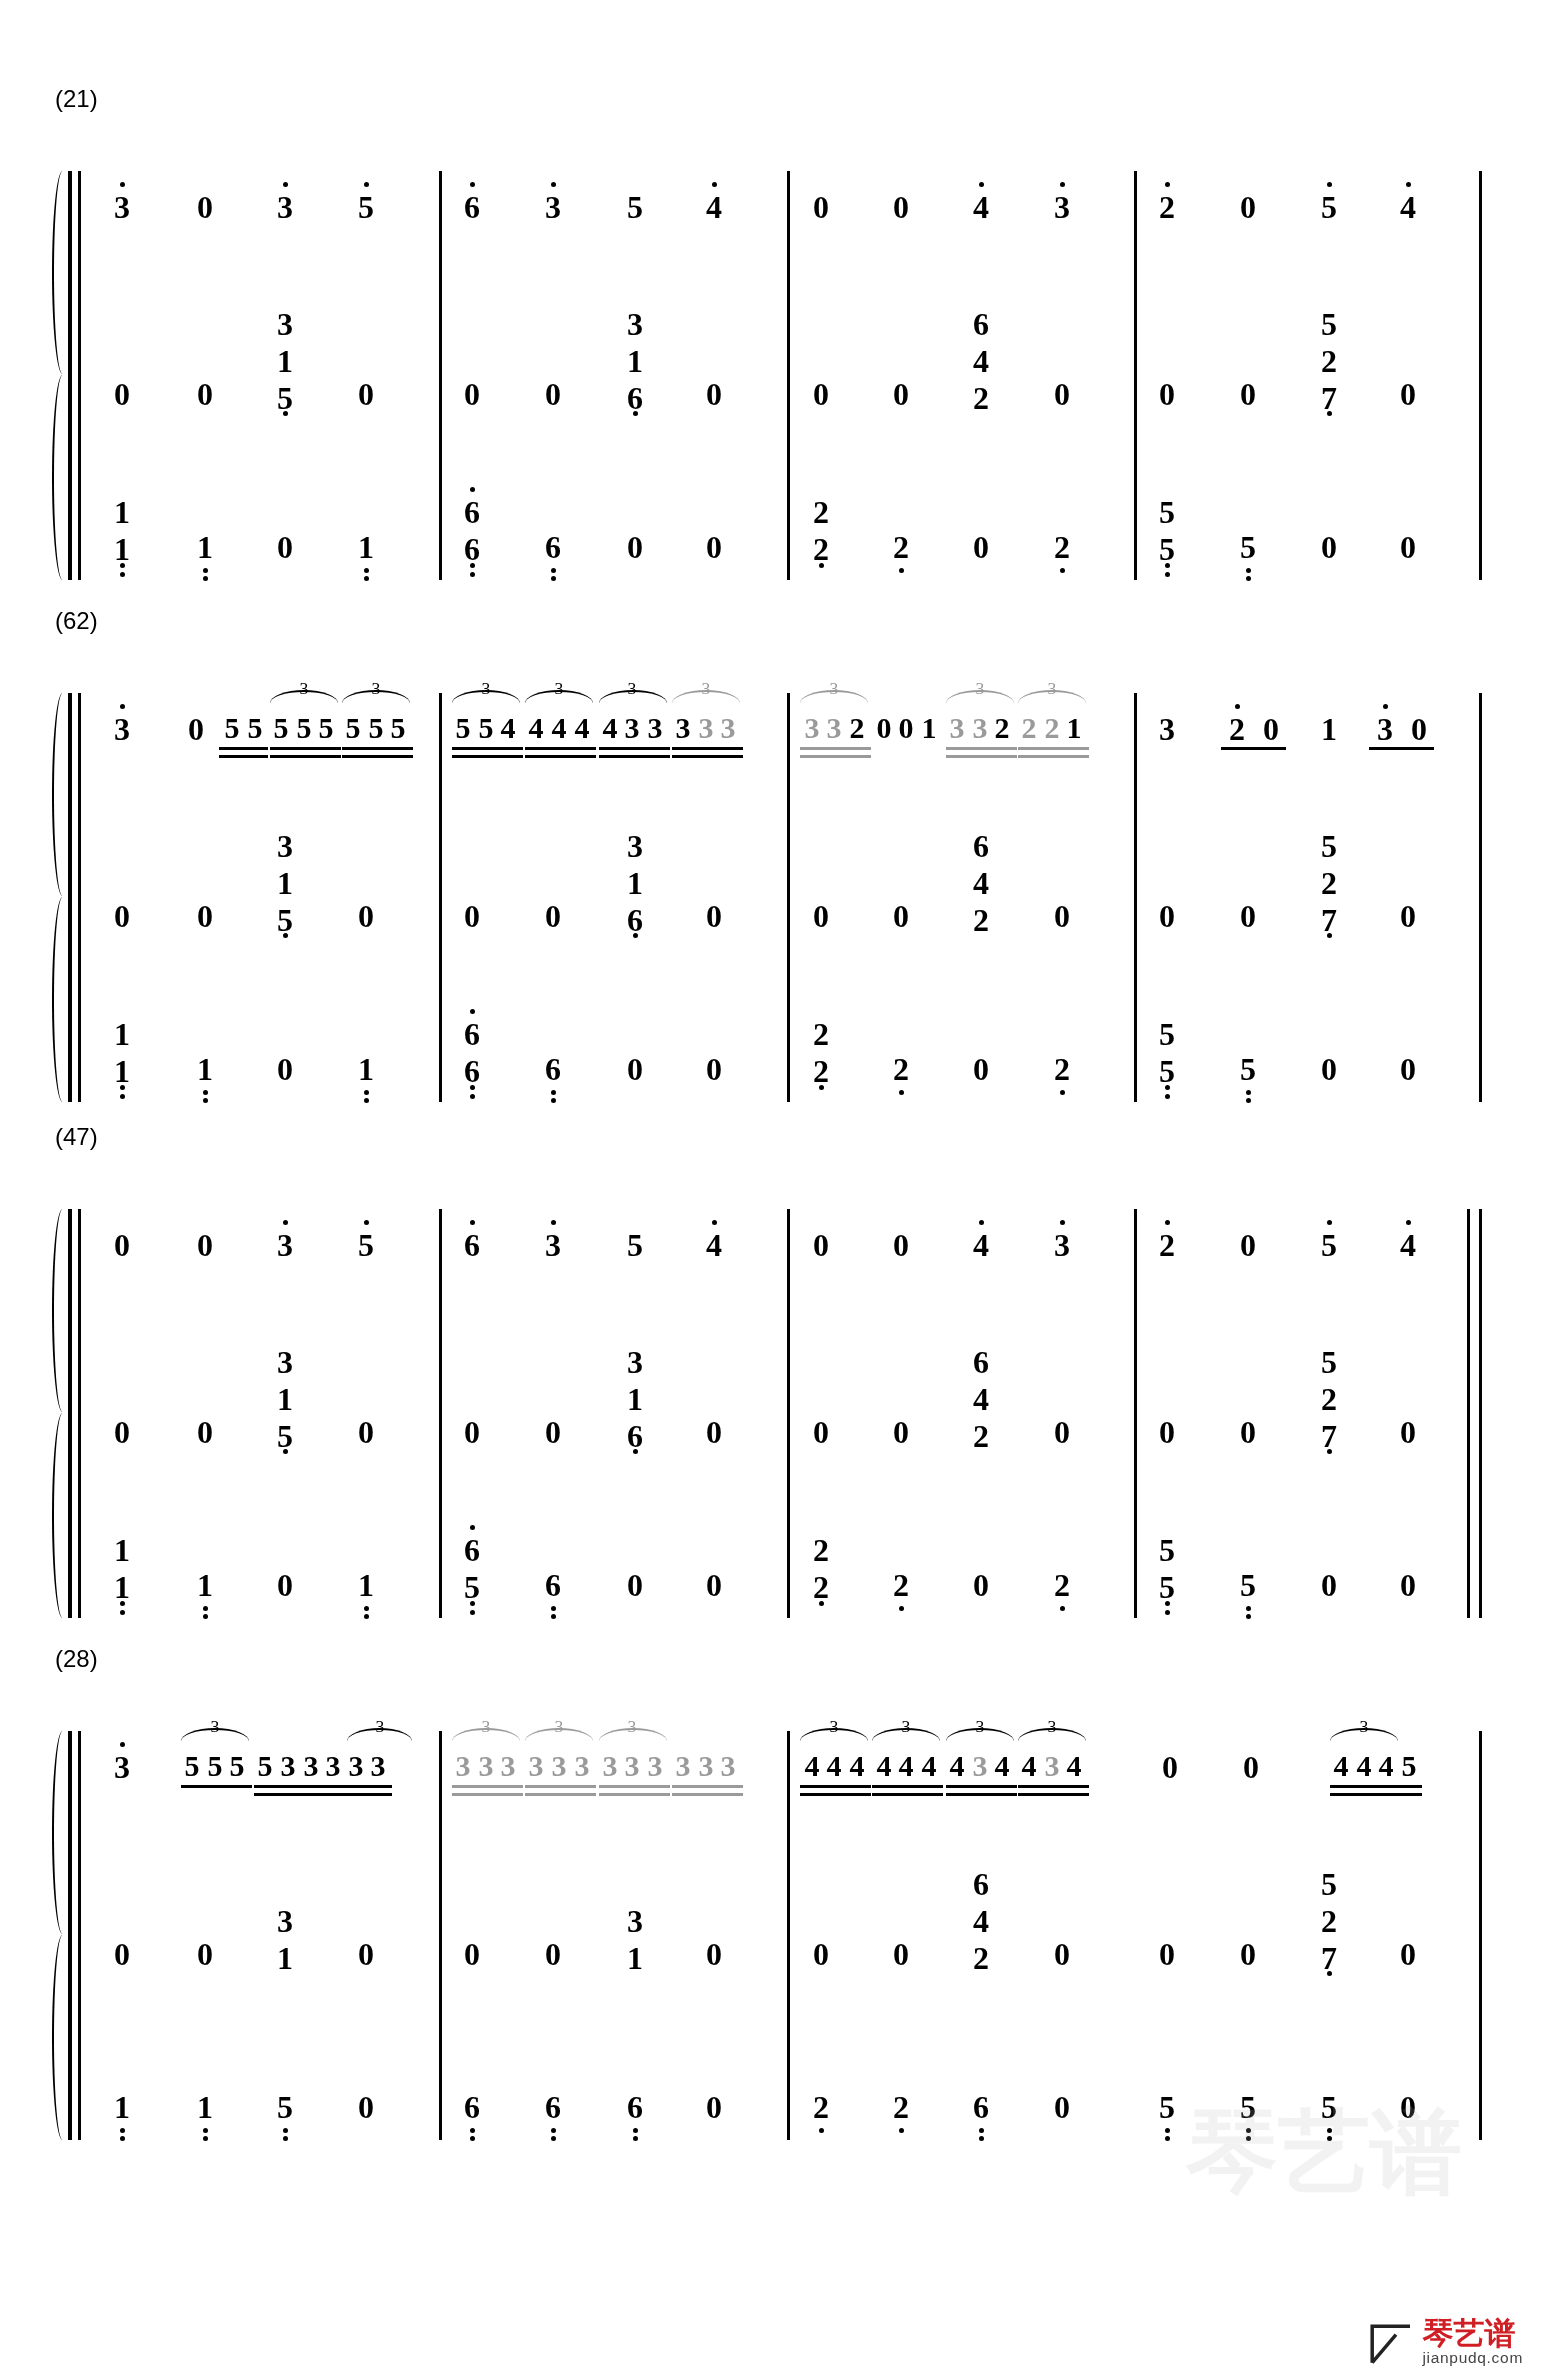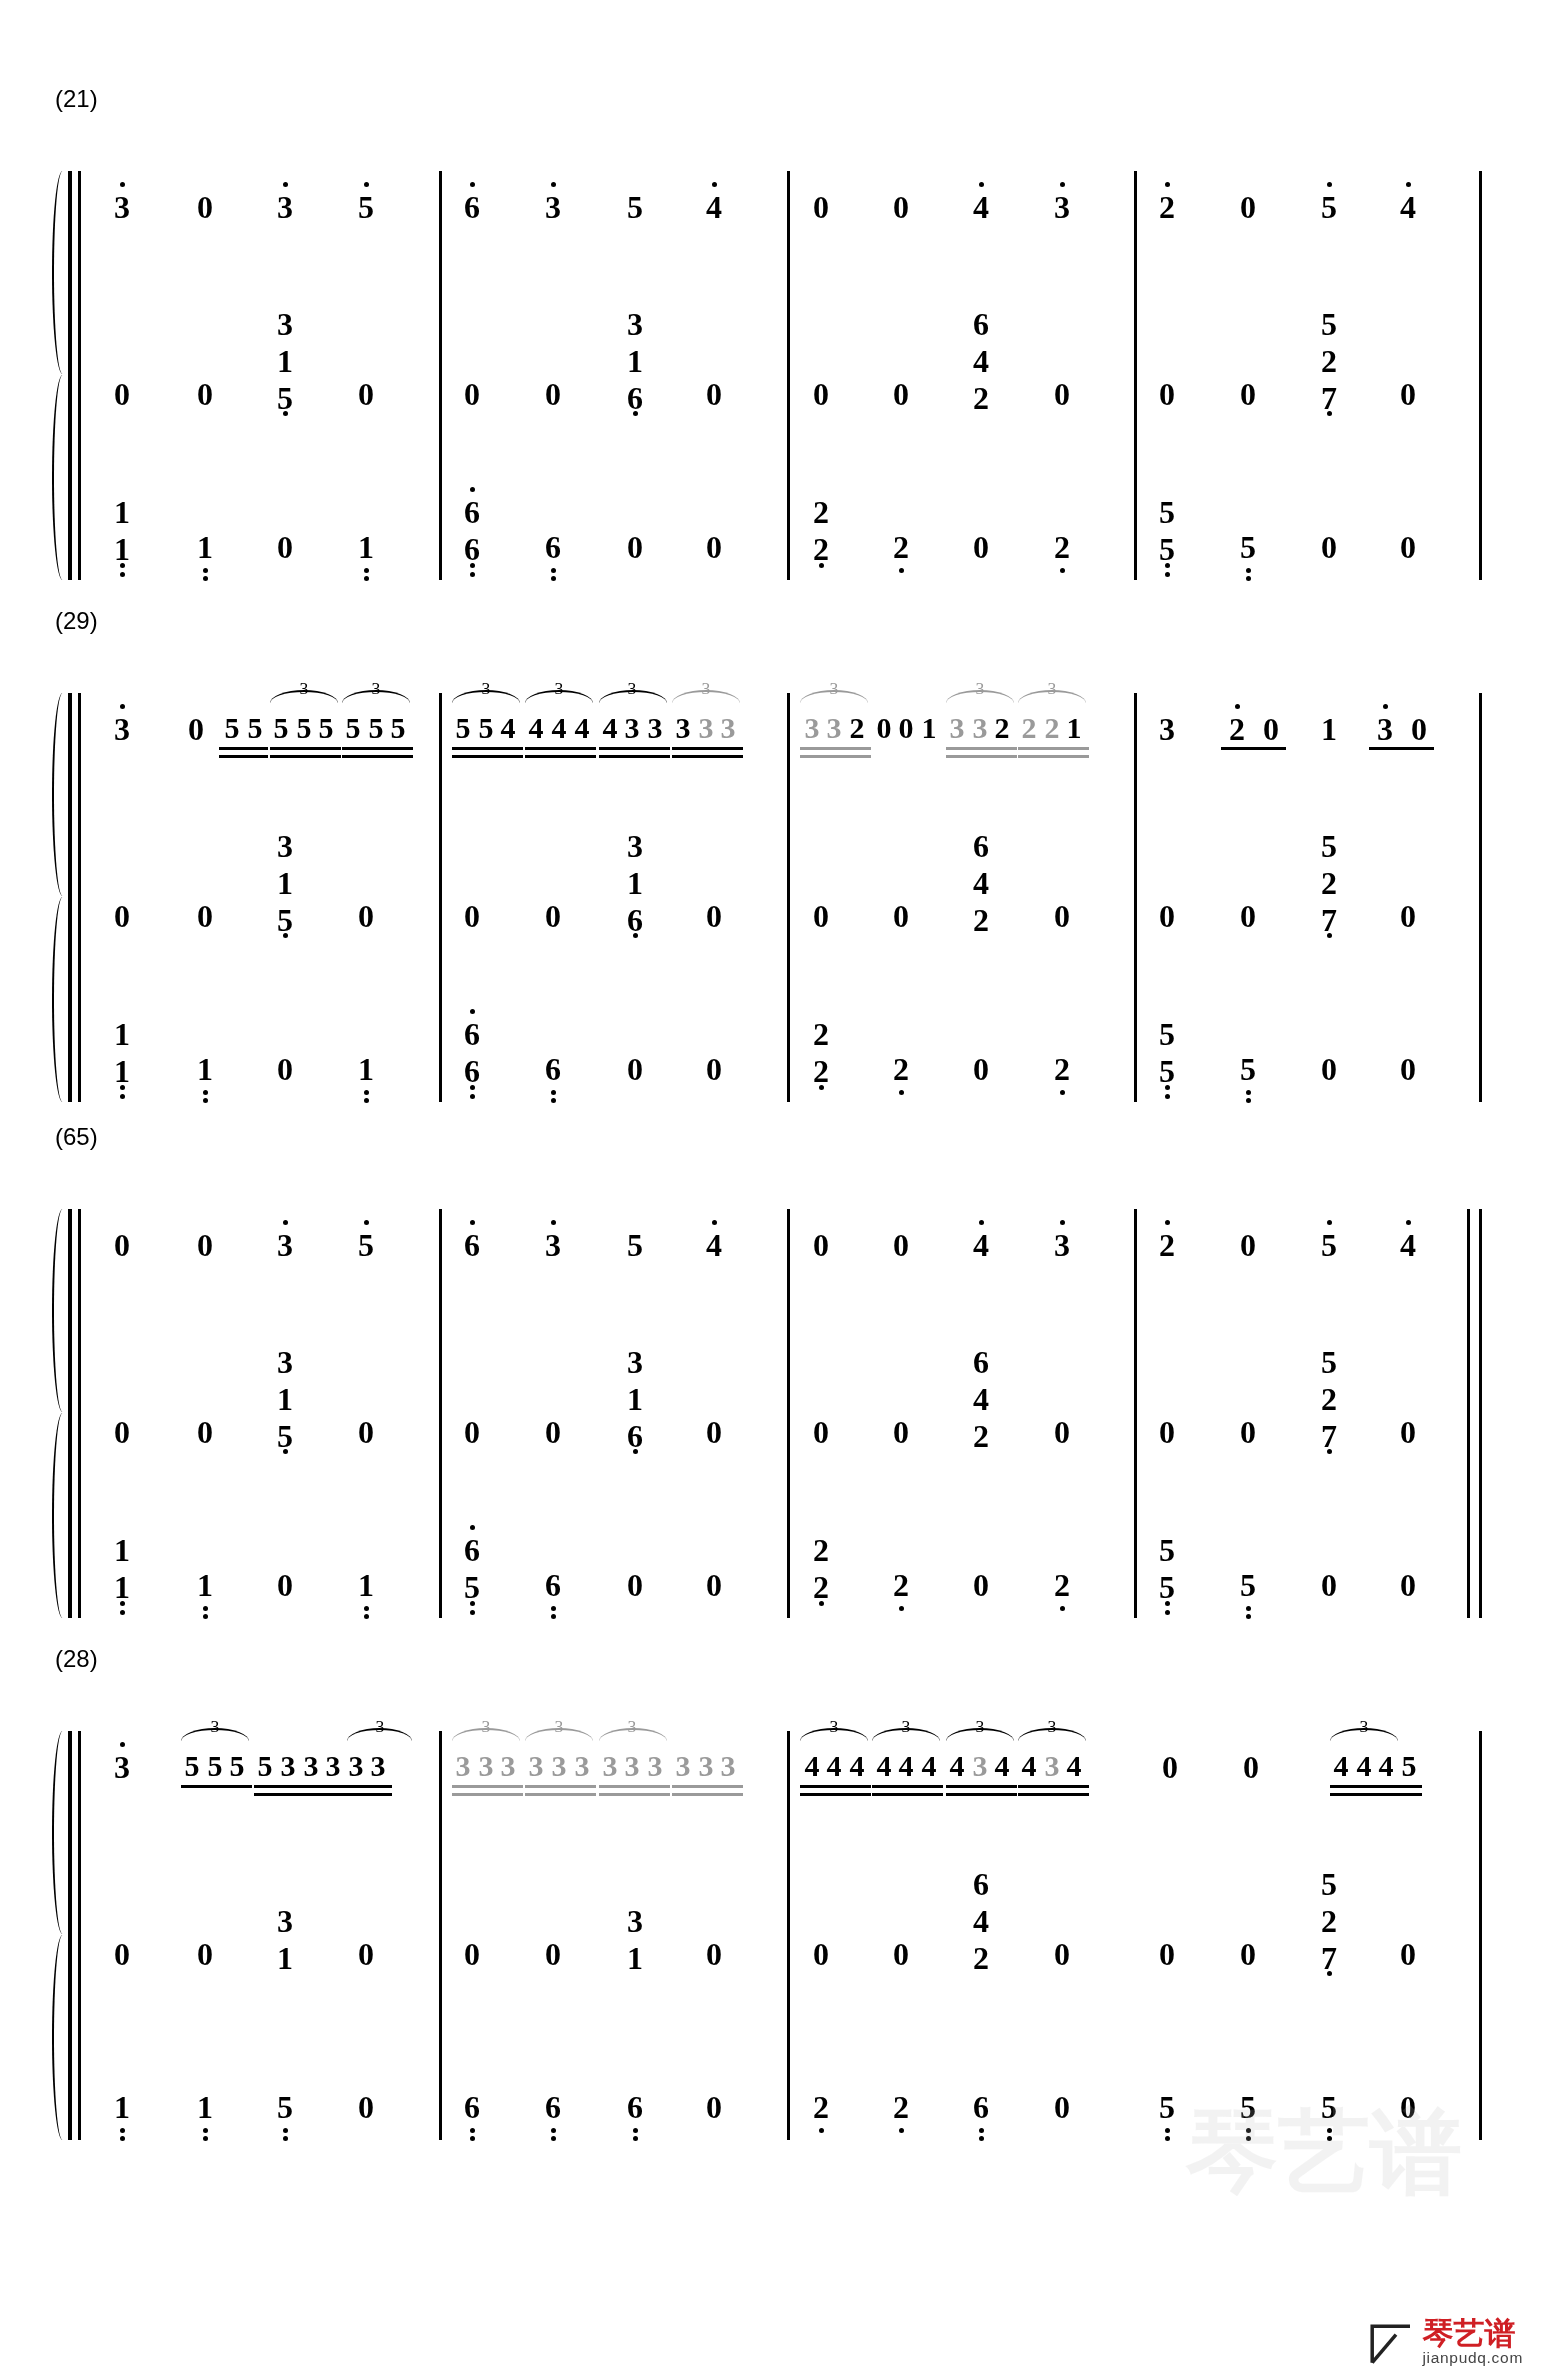--- a/index.html
+++ b/index.html
@@ -224,21 +224,21 @@
         <div>5</div>
         <div style="position:relative;"><span>5</span><span class="dot-dn" style="bottom:0px;"></span><span class="dot-dn2" style="position:absolute;bottom:-8.5px;width:5px;height:5px;border-radius:50%;background:#000;left:50%;margin-left:-2.1px;"></span></div>
       </div>
       <div class="note" style="left:1248px;top:22.6px;">5<span class="dot-dn"></span><span class="dot-dn2" style="position:absolute;bottom:-18.4px;width:5px;height:5px;border-radius:50%;background:#000;left:50%;margin-left:-2.1px;"></span></div>
       <div class="note" style="left:1329px;top:22.6px;">0</div>
       <div class="note" style="left:1408px;top:22.6px;">0</div>
     </div>
   </div>
 
   <div class="system" style="top:649px;height:452px;">
-    <div class="sys-label" style="left:55px;top:-42px;">(29)</div>
+    <div class="sys-label" style="left:55px;top:-42px;">(62)</div>
 
     <div>
       <div class="brace-line" style="left:68px;top:44px;height:409px;"></div>
       <div class="brace-curve" style="left:52px;top:44px;height:203px;"></div>
       <div class="brace-curve" style="left:52px;top:248px;height:205px;"></div>
     </div>
     <div class="barline" style="left:78px;top:44px;height:409px;"></div>
 
     <div class="row" style="top:64px;">
       <div class="note" style="left:122px;">3<span class="dot-up"></span></div>
@@ -409,21 +409,21 @@
         <div>5</div>
         <div style="position:relative;"><span>5</span><span class="dot-dn" style="bottom:0px;"></span><span style="position:absolute;bottom:-8.5px;width:5px;height:5px;border-radius:50%;background:#000;left:50%;margin-left:-2.1px;"></span></div>
       </div>
       <div class="note" style="left:1248px;top:22.6px;">5<span class="dot-dn"></span><span style="position:absolute;bottom:-18.4px;width:5px;height:5px;border-radius:50%;background:#000;left:50%;margin-left:-2.1px;"></span></div>
       <div class="note" style="left:1329px;top:22.6px;">0</div>
       <div class="note" style="left:1408px;top:22.6px;">0</div>
     </div>
   </div>
 
   <div class="system" style="top:1165px;height:452px;">
-    <div class="sys-label" style="left:55px;top:-42px;">(65)</div>
+    <div class="sys-label" style="left:55px;top:-42px;">(47)</div>
 
     <div>
       <div class="brace-line" style="left:68px;top:44px;height:409px;"></div>
       <div class="brace-curve" style="left:52px;top:44px;height:203px;"></div>
       <div class="brace-curve" style="left:52px;top:248px;height:205px;"></div>
     </div>
     <div class="barline" style="left:78px;top:44px;height:409px;"></div>
 
     <div class="row" style="top:64px;">
       <div class="note" style="left:122px;">0</div>

